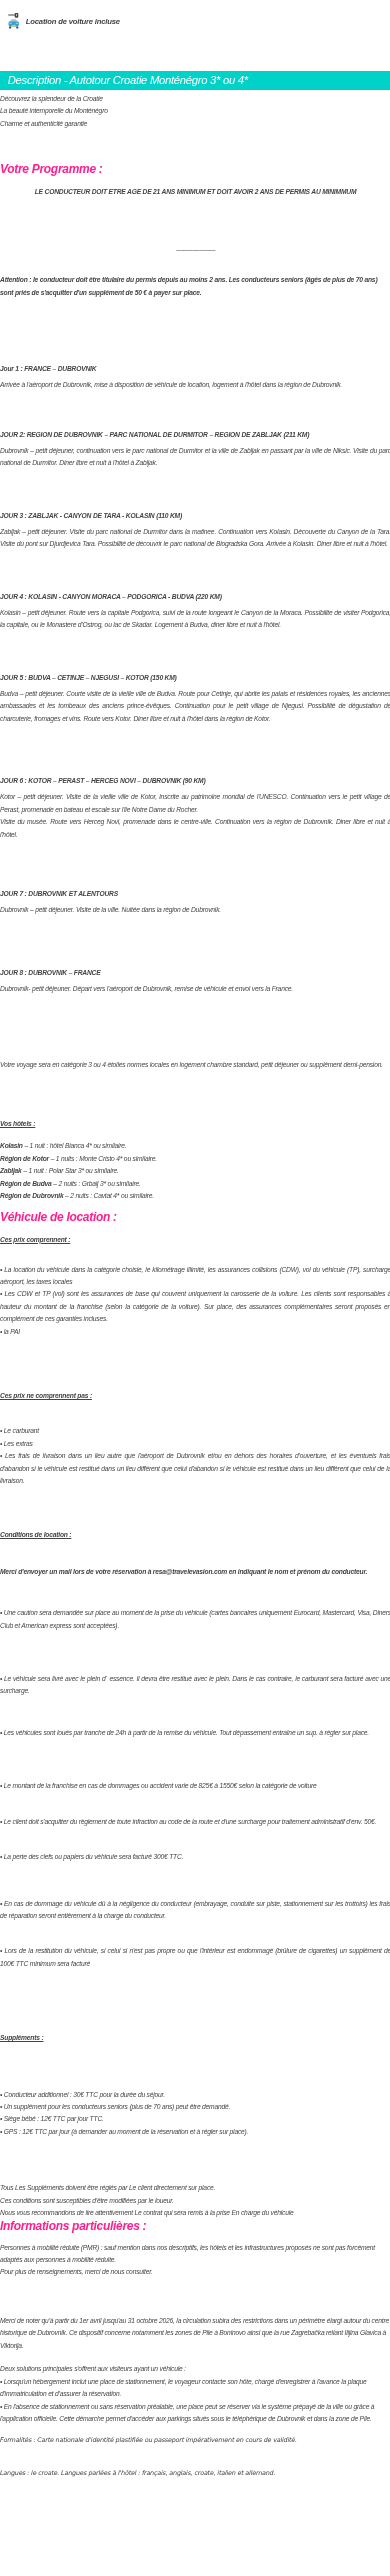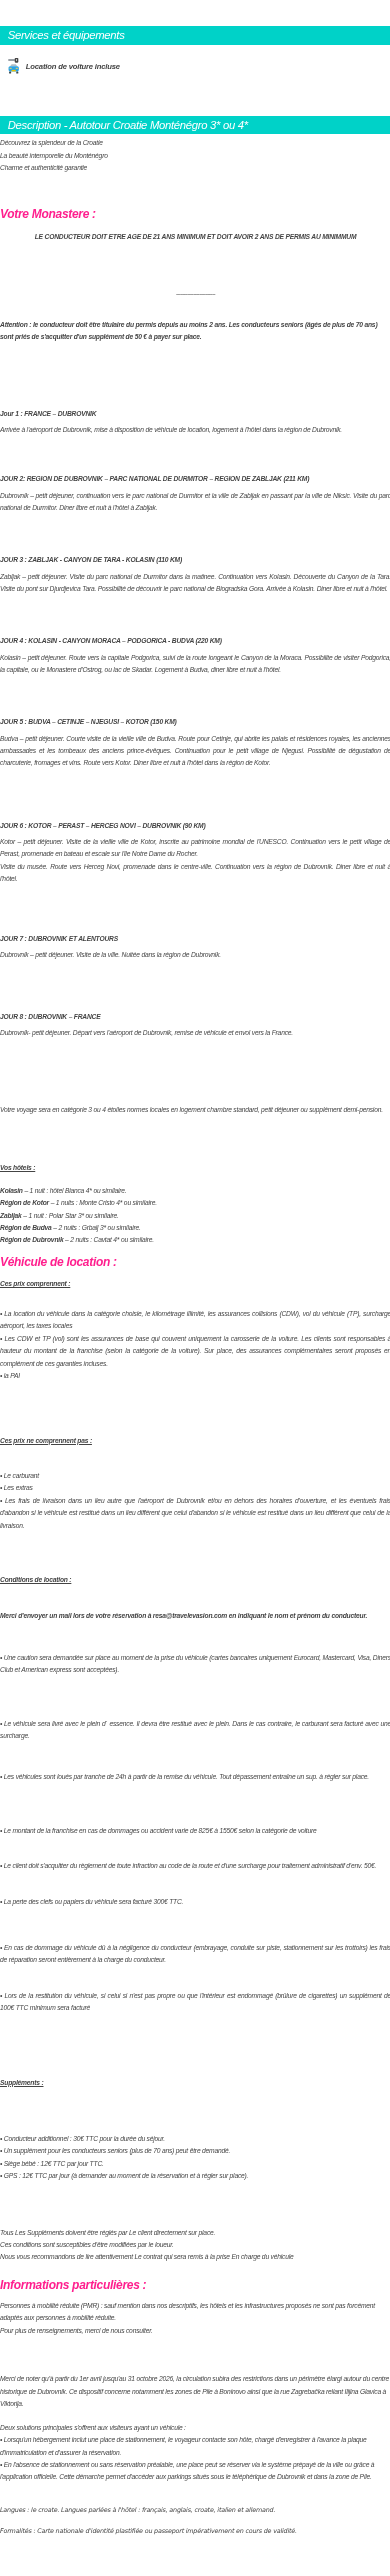--- a/index.html
+++ b/index.html
@@ -35,21 +35,20 @@
   .just { text-align: justify; }
   .u { text-decoration: underline; font-weight: bold; }
   .day-h { font-size: 6.7px; font-weight: bold; letter-spacing: -0.2px; margin: 0; }
   .sans2 { font-family: "DejaVu Sans", sans-serif; font-size: 6.4px; line-height: 12.4px; letter-spacing: -0.2px; }
 </style>
 </head>
 <body>
 
 <div class="wrap">
 
-  <div class="band b1">Services et équipements</div>
   <div class="service-row">
     <svg class="service-icon" viewBox="0 0 26 34">
       <rect x="2" y="2" width="14" height="4" rx="2" fill="#9aa0a6"></rect>
       <rect x="15" y="0" width="7" height="9" rx="1.5" fill="#444"></rect>
       <rect x="18" y="2" width="1.5" height="4" fill="#eee"></rect>
       <path d="M6 16 L9 12 L17 12 L20 16 Z" fill="#b0bec5"></path>
       <rect x="3" y="16" width="20" height="10" rx="3" fill="#29a3e8"></rect>
       <rect x="5" y="19" width="4" height="2" fill="#ffd24d"></rect>
       <rect x="17" y="19" width="4" height="2" fill="#ffd24d"></rect>
       <rect x="9" y="23" width="8" height="3" fill="#f2c200"></rect>
@@ -60,21 +59,21 @@
   </div>
 
   <div class="band b2">Description - Autotour Croatie Monténégro 3* ou 4*</div>
 
   <div class="intro">
     <p class="para">Découvrez la splendeur de la Croatie</p>
     <p class="para">La beauté intemporelle du Monténégro</p>
     <p class="para">Charme et authenticité garantie</p>
   </div>
 
-  <h2 class="pink-h" style="margin-top:32px;">Votre Monastere :</h2>
+  <h2 class="pink-h" style="margin-top:32px;">Votre Programme :</h2>
   <p class="para center-bold" style="margin-top:10.3px;">LE CONDUCTEUR DOIT ETRE AGE DE 21 ANS MINIMUM ET DOIT AVOIR 2 ANS DE PERMIS AU MINIMMUM</p>
   <p class="dash" style="margin-top:47px;">-------------------------</p>
   <p class="para bold" style="margin-top:21.6px;">Attention : le conducteur doit être titulaire du permis depuis au moins 2 ans. Les conducteurs seniors (âgés de plus de 70 ans) sont priés de s'acquitter d'un supplément de 50 € à payer sur place.</p>
 
   <p class="day-h" style="margin-top:66px;">Jour 1 : FRANCE – DUBROVNIK</p>
   <p class="para just" style="margin-top:7.2px;">Arrivée à l'aéroport de Dubrovnik, mise à disposition de véhicule de location, logement à l'hôtel dans la région de Dubrovnik.</p>
 
   <p class="day-h" style="margin-top:39px;">JOUR 2: REGION DE DUBROVNIK – PARC NATIONAL DE DURMITOR – REGION DE ZABLJAK (211 KM)</p>
   <p class="para just" style="margin-top:7.2px;">Dubrovnik – petit déjeuner, continuation vers le parc national de Durmitor et la ville de Zabljak en passant par la ville de Niksic. Visite du parc national de Durmitor. Diner libre et nuit à l'hôtel à Zabljak.</p>
 
@@ -140,25 +139,25 @@
     <p class="para">• Un supplément pour les conducteurs seniors (plus de 70 ans) peut être demandé.</p>
     <p class="para">• Siège bébé : 12€ TTC par jour TTC.</p>
     <p class="para">• GPS : 12€ TTC par jour (à demander au moment de la réservation et à régler sur place).</p>
   </div>
   <div style="margin-top:44px;">
     <p class="para">Tous Les Suppléments doivent être réglés par Le client directement sur place.</p>
     <p class="para">Ces conditions sont susceptibles d'être modifiées par le loueur.</p>
     <p class="para">Nous vous recommandons de lire attentivement Le contrat qui sera remis à la prise En charge du véhicule</p>
   </div>
 
-  <h2 class="pink-h" style="margin-top:14px;">Informations particulières :</h2>
+  <h2 class="pink-h" style="margin-top:0;">Informations particulières :</h2>
   <p class="para" style="margin-top:8.2px;">Personnes à mobilité réduite (PMR) : sauf mention dans nos descriptifs, les hôtels et les infrastructures proposés ne sont pas forcément adaptés aux personnes à mobilité réduite.</p>
   <p class="para">Pour plus de renseignements, merci de nous consulter.</p>
   <p class="para" style="margin-top:36px;">Merci de noter qu'à partir du 1er avril jusqu'au 31 octobre 2026, la circulation subira des restrictions dans un périmètre élargi autour du centre historique de Dubrovnik. Ce dispositif concerne notamment les zones de Pile à Boninovo ainsi que la rue Zagrebačka reliant Ilijina Glavica à Viktorija.</p>
   <p class="para" style="margin-top:11.3px;">Deux solutions principales s'offrent aux visiteurs ayant un véhicule :</p>
   <p class="para">• Lorsqu'un hébergement inclut une place de stationnement, le voyageur contacte son hôte, chargé d'enregistrer à l'avance la plaque d'immatriculation et d'assurer la réservation.</p>
   <p class="para">• En l'absence de stationnement ou sans réservation préalable, une place peut se réserver via le système prépayé de la ville ou grâce à l'application officielle. Cette démarche permet d'accéder aux parkings situés sous le téléphérique de Dubrovnik et dans la zone de Pile.</p>
 
+  <p class="sans2" style="margin:8.2px 0 0 0;">Formalités : Carte nationale d'identité plastifiée ou passeport impérativement en cours de validité.</p>
   <p class="sans2" style="margin:20.6px 0 0 0;">Langues : le croate. Langues parlées à l'hôtel : français, anglais, croate, italien et allemand.</p>
-  <p class="sans2" style="margin:8.2px 0 0 0;">Formalités : Carte nationale d'identité plastifiée ou passeport impérativement en cours de validité.</p>
 
 </div>
 
 
 </body></html>

